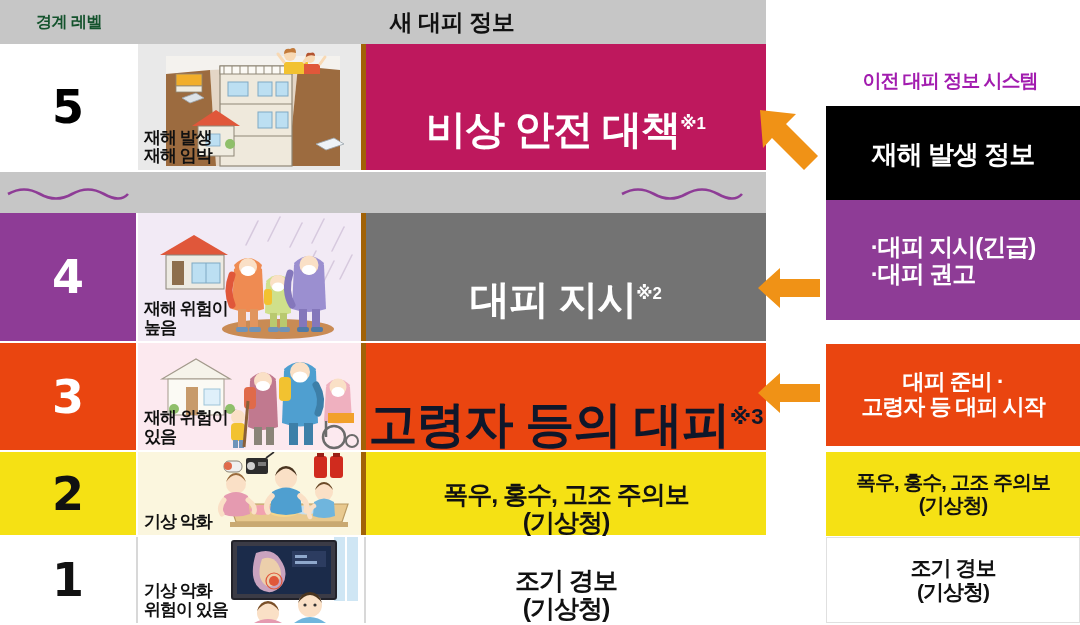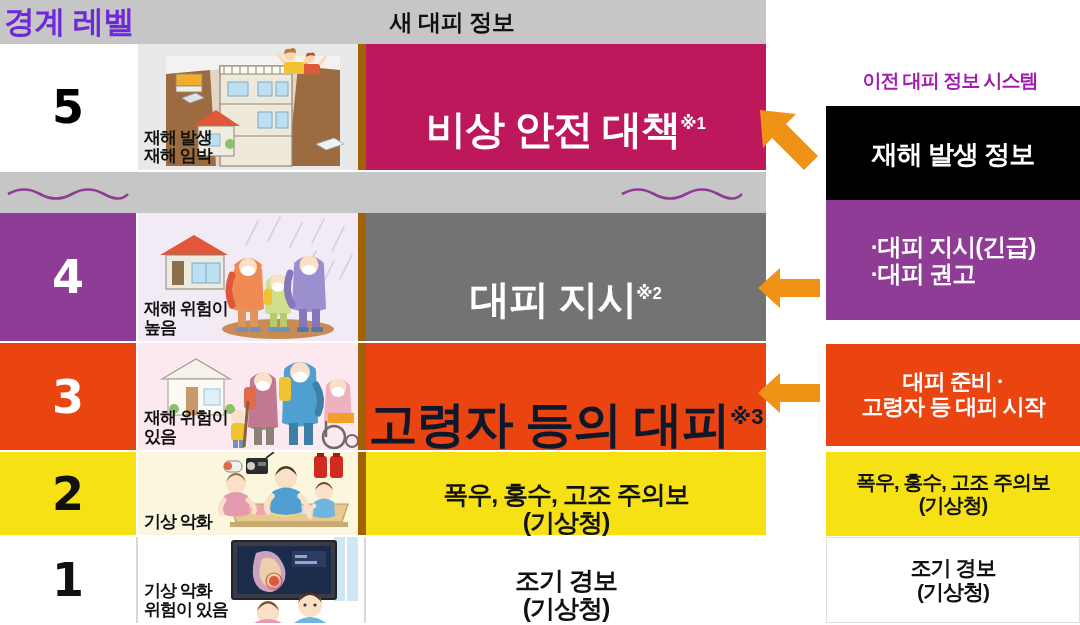--- a/index.html
+++ b/index.html
@@ -19,21 +19,21 @@
   }
   .tbl-header {
     position: absolute; left: 0; top: 0;
     width: 766px; height: 44px;
     background: #c6c6c6;
     display: flex;
   }
   .tbl-header .h-level {
     width: 138px; height: 100%;
     display: flex; align-items: center; justify-content: center;
-    font-size: 31px; font-weight: bold; color: #6d28d9;
+    font-size: 16px; font-weight: bold; color: #14532d;
     letter-spacing: -0.5px;
   }
   .tbl-header .h-info {
     flex: 1; height: 100%;
     display: flex; align-items: center; justify-content: center;
     font-size: 23px; font-weight: bold; color: #111;
     letter-spacing: -0.5px;
   }
 
   .row {
@@ -46,21 +46,21 @@
     width: 138px;
     display: flex; align-items: center; justify-content: center;
     font-size: 46px; font-weight: bold;
     font-family: "DejaVu Sans", sans-serif;
     border-right: 2px solid #ffffff;
   }
   .cell-illus {
     width: 228px;
     position: relative;
     overflow: hidden;
-    border-right: 8px solid #a16207;
+    border-right: 5px solid #a16207;
   }
   .illus-label {
     position: absolute;
     left: 6px; bottom: 4px;
     font-size: 17px; font-weight: bold; color: #111;
     line-height: 1.12;
     letter-spacing: -1px;
     z-index: 5;
     white-space: pre-line;
   }

